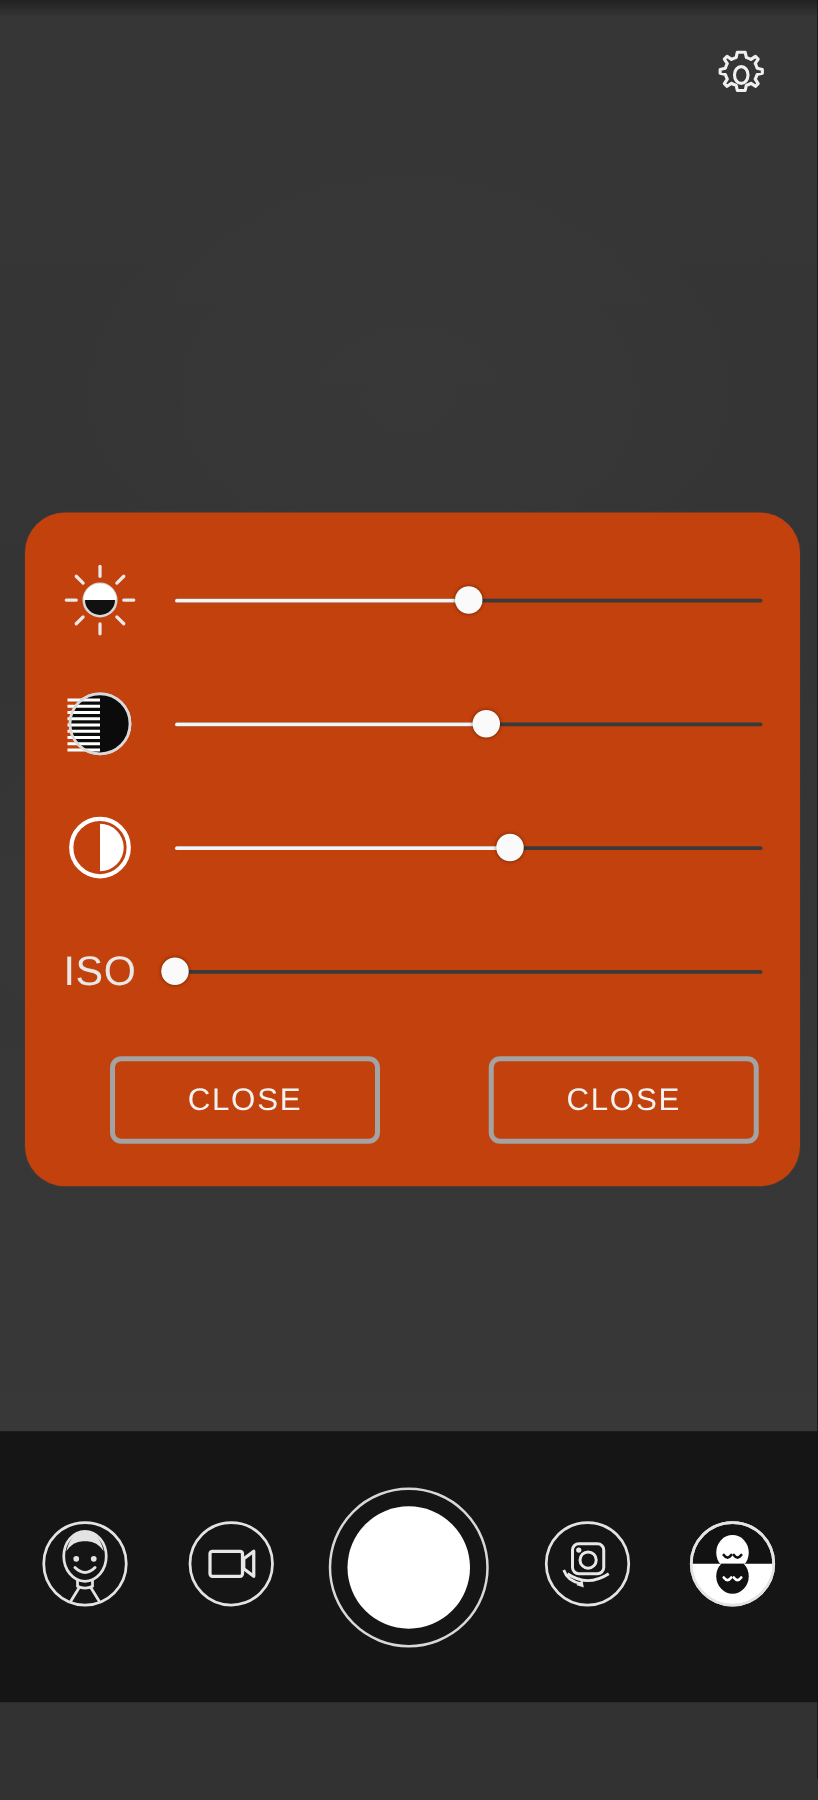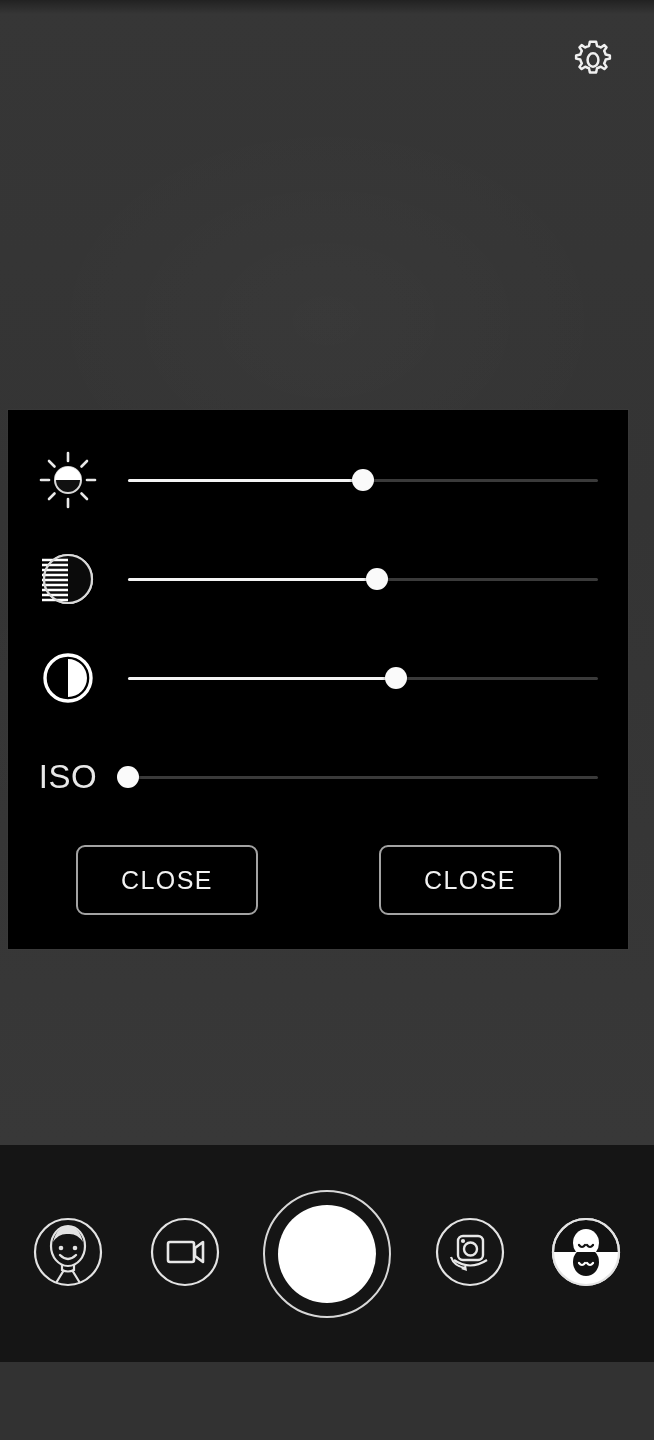--- a/index.html
+++ b/index.html
@@ -44,26 +44,27 @@
     width: 58px;
     height: 58px;
     display: flex;
     align-items: center;
     justify-content: center;
     cursor: pointer;
   }
   
   .panel {
     position: absolute;
-    left: 8px;
+    left: 20px;
     top: 410px;
     width: 620px;
     height: 539px;
-    background: #000000;
+    background: #c2410c;
     box-shadow: 0 0 0 1px rgba(255,255,255,0.02);
+    border-radius: 32px;
   }
   .slider-row {
     position: absolute;
     left: 0;
     width: 620px;
     height: 60px;
     display: flex;
     align-items: center;
   }
   .slider-row.r1 { top: 40px; }
@@ -127,23 +128,23 @@
   .panel-buttons {
     position: absolute;
     left: 0;
     top: 435px;
     width: 620px;
     height: 75px;
   }
   .pbtn {
     position: absolute;
     top: 0;
-    width: 182px;
+    width: 216px;
     height: 70px;
-    border: 2px solid #a3a3a3;
+    border: 4px solid #a3a3a3;
     border-radius: 9px;
     background: transparent;
     color: #f2f2f2;
     font-size: 25px;
     letter-spacing: 1.4px;
     font-family: "Liberation Sans", sans-serif;
     display: flex;
     align-items: center;
     justify-content: center;
     cursor: pointer;

